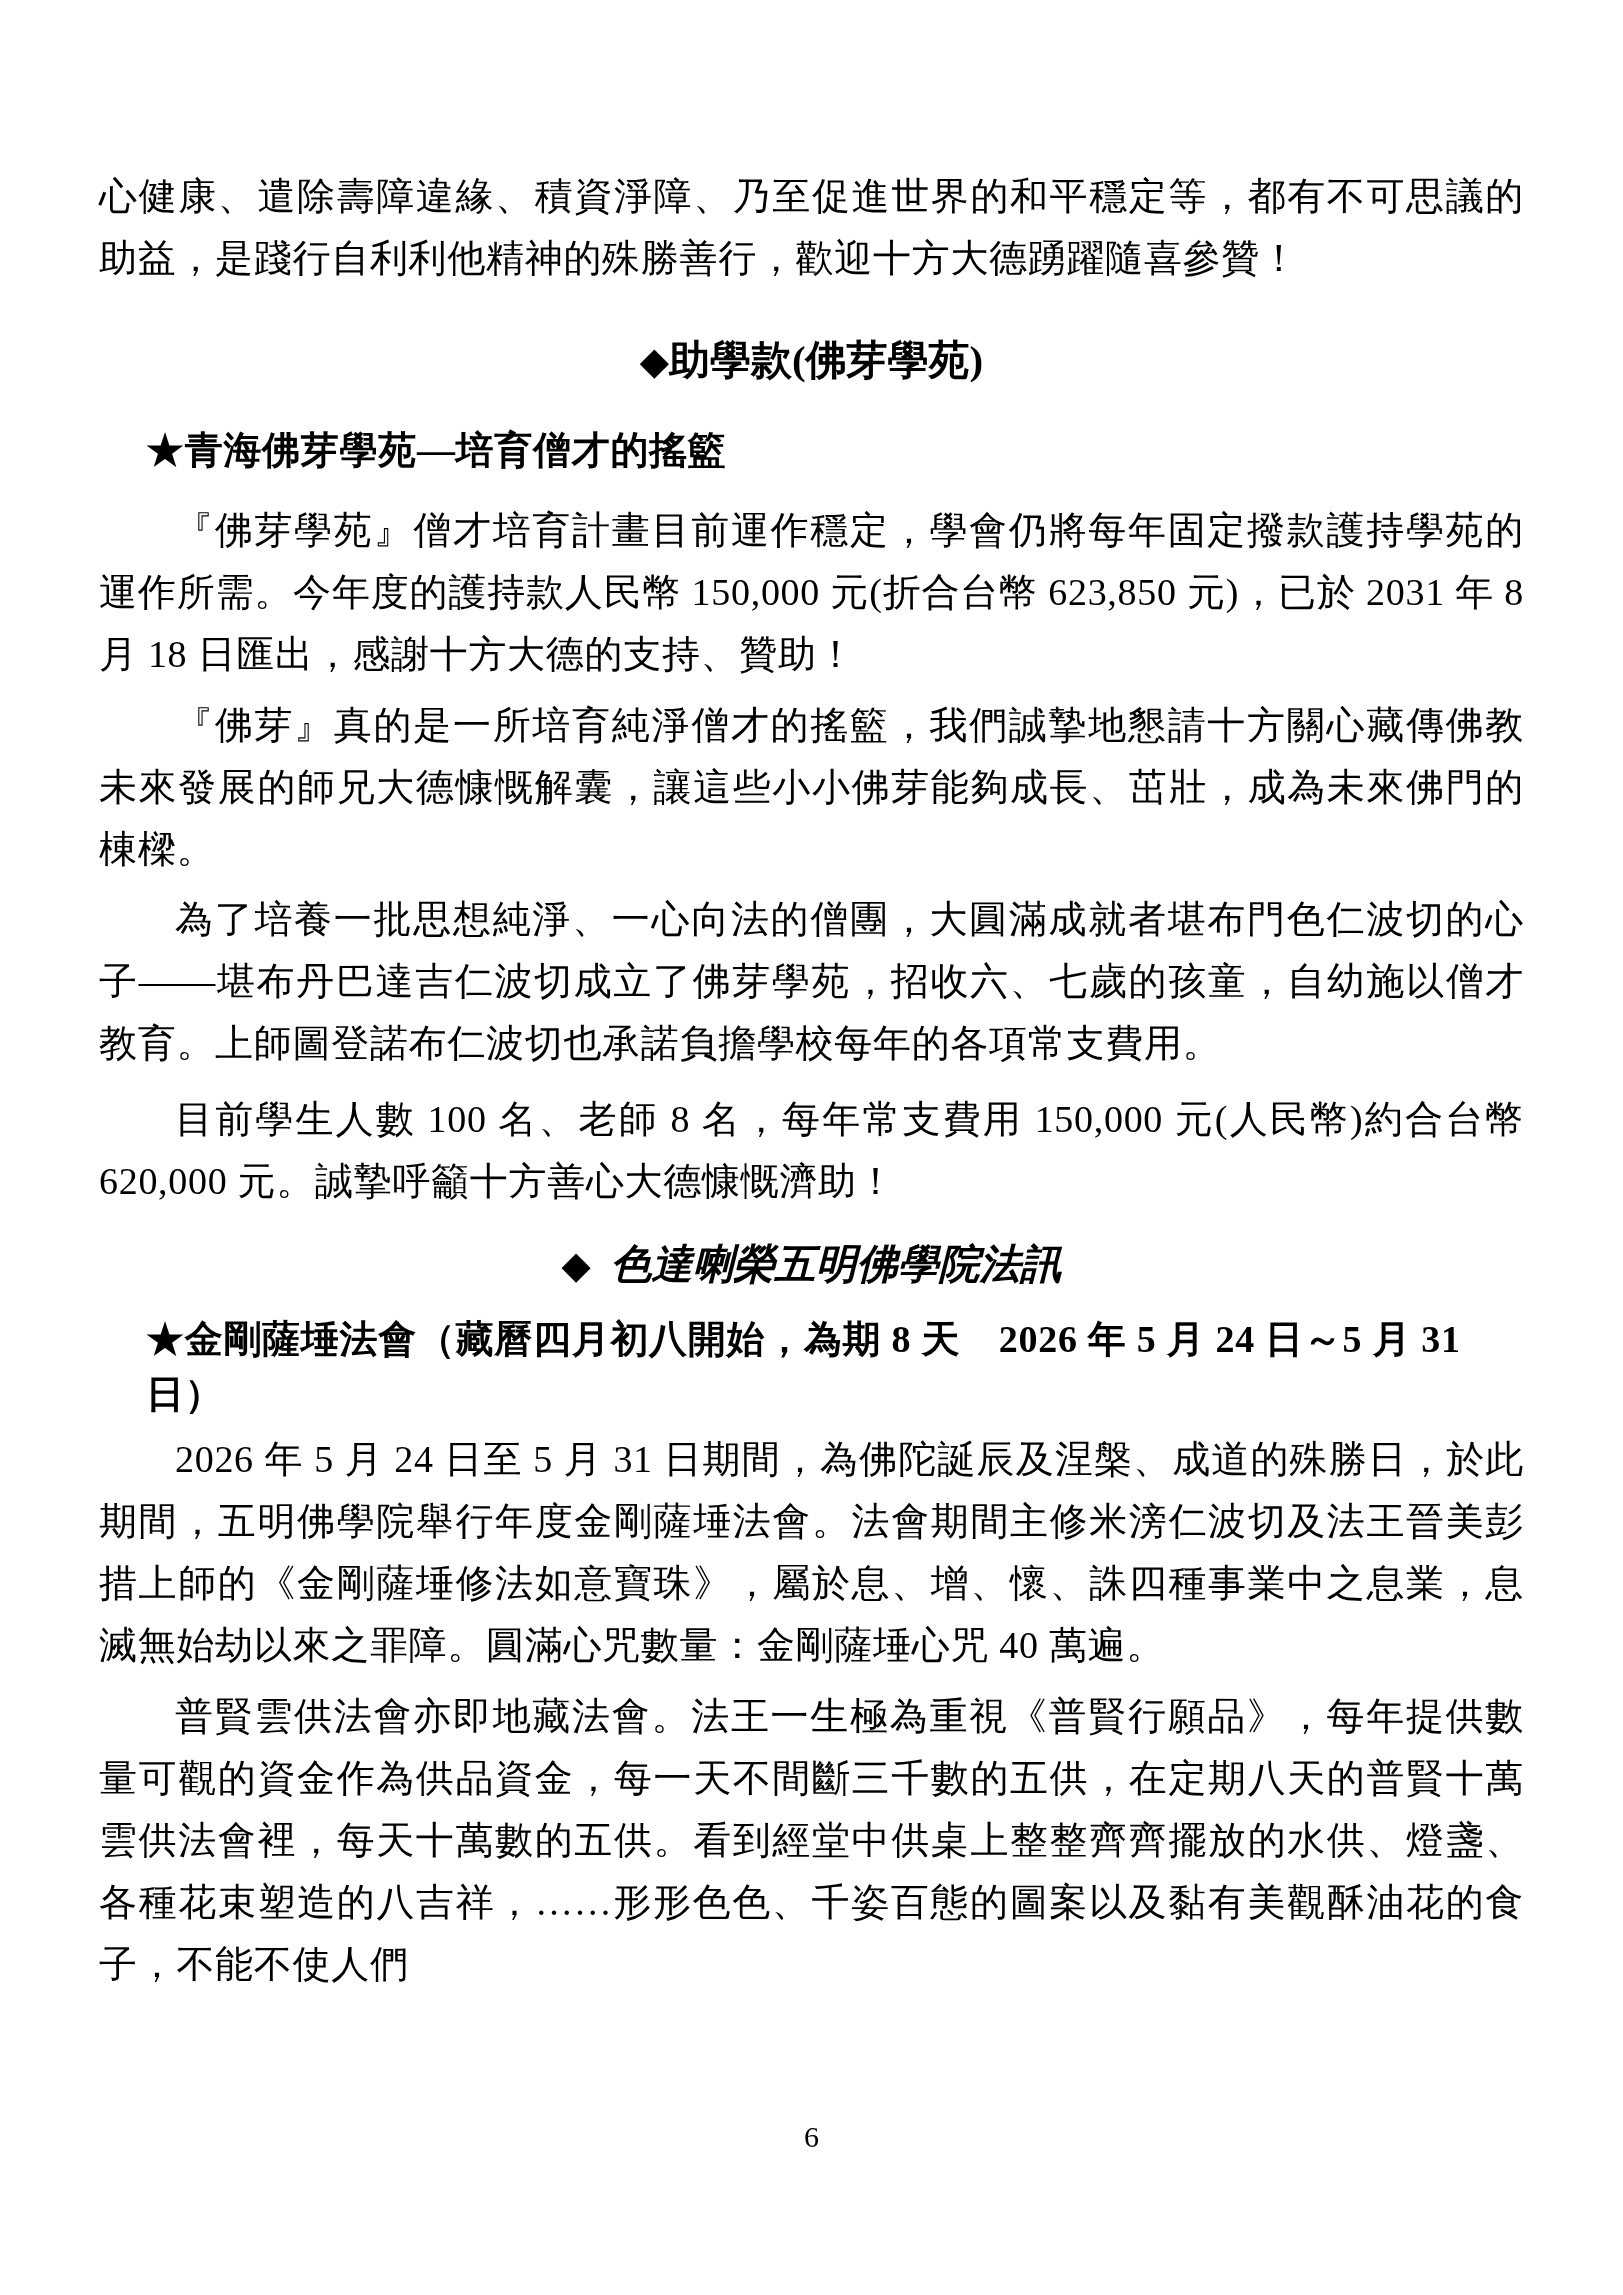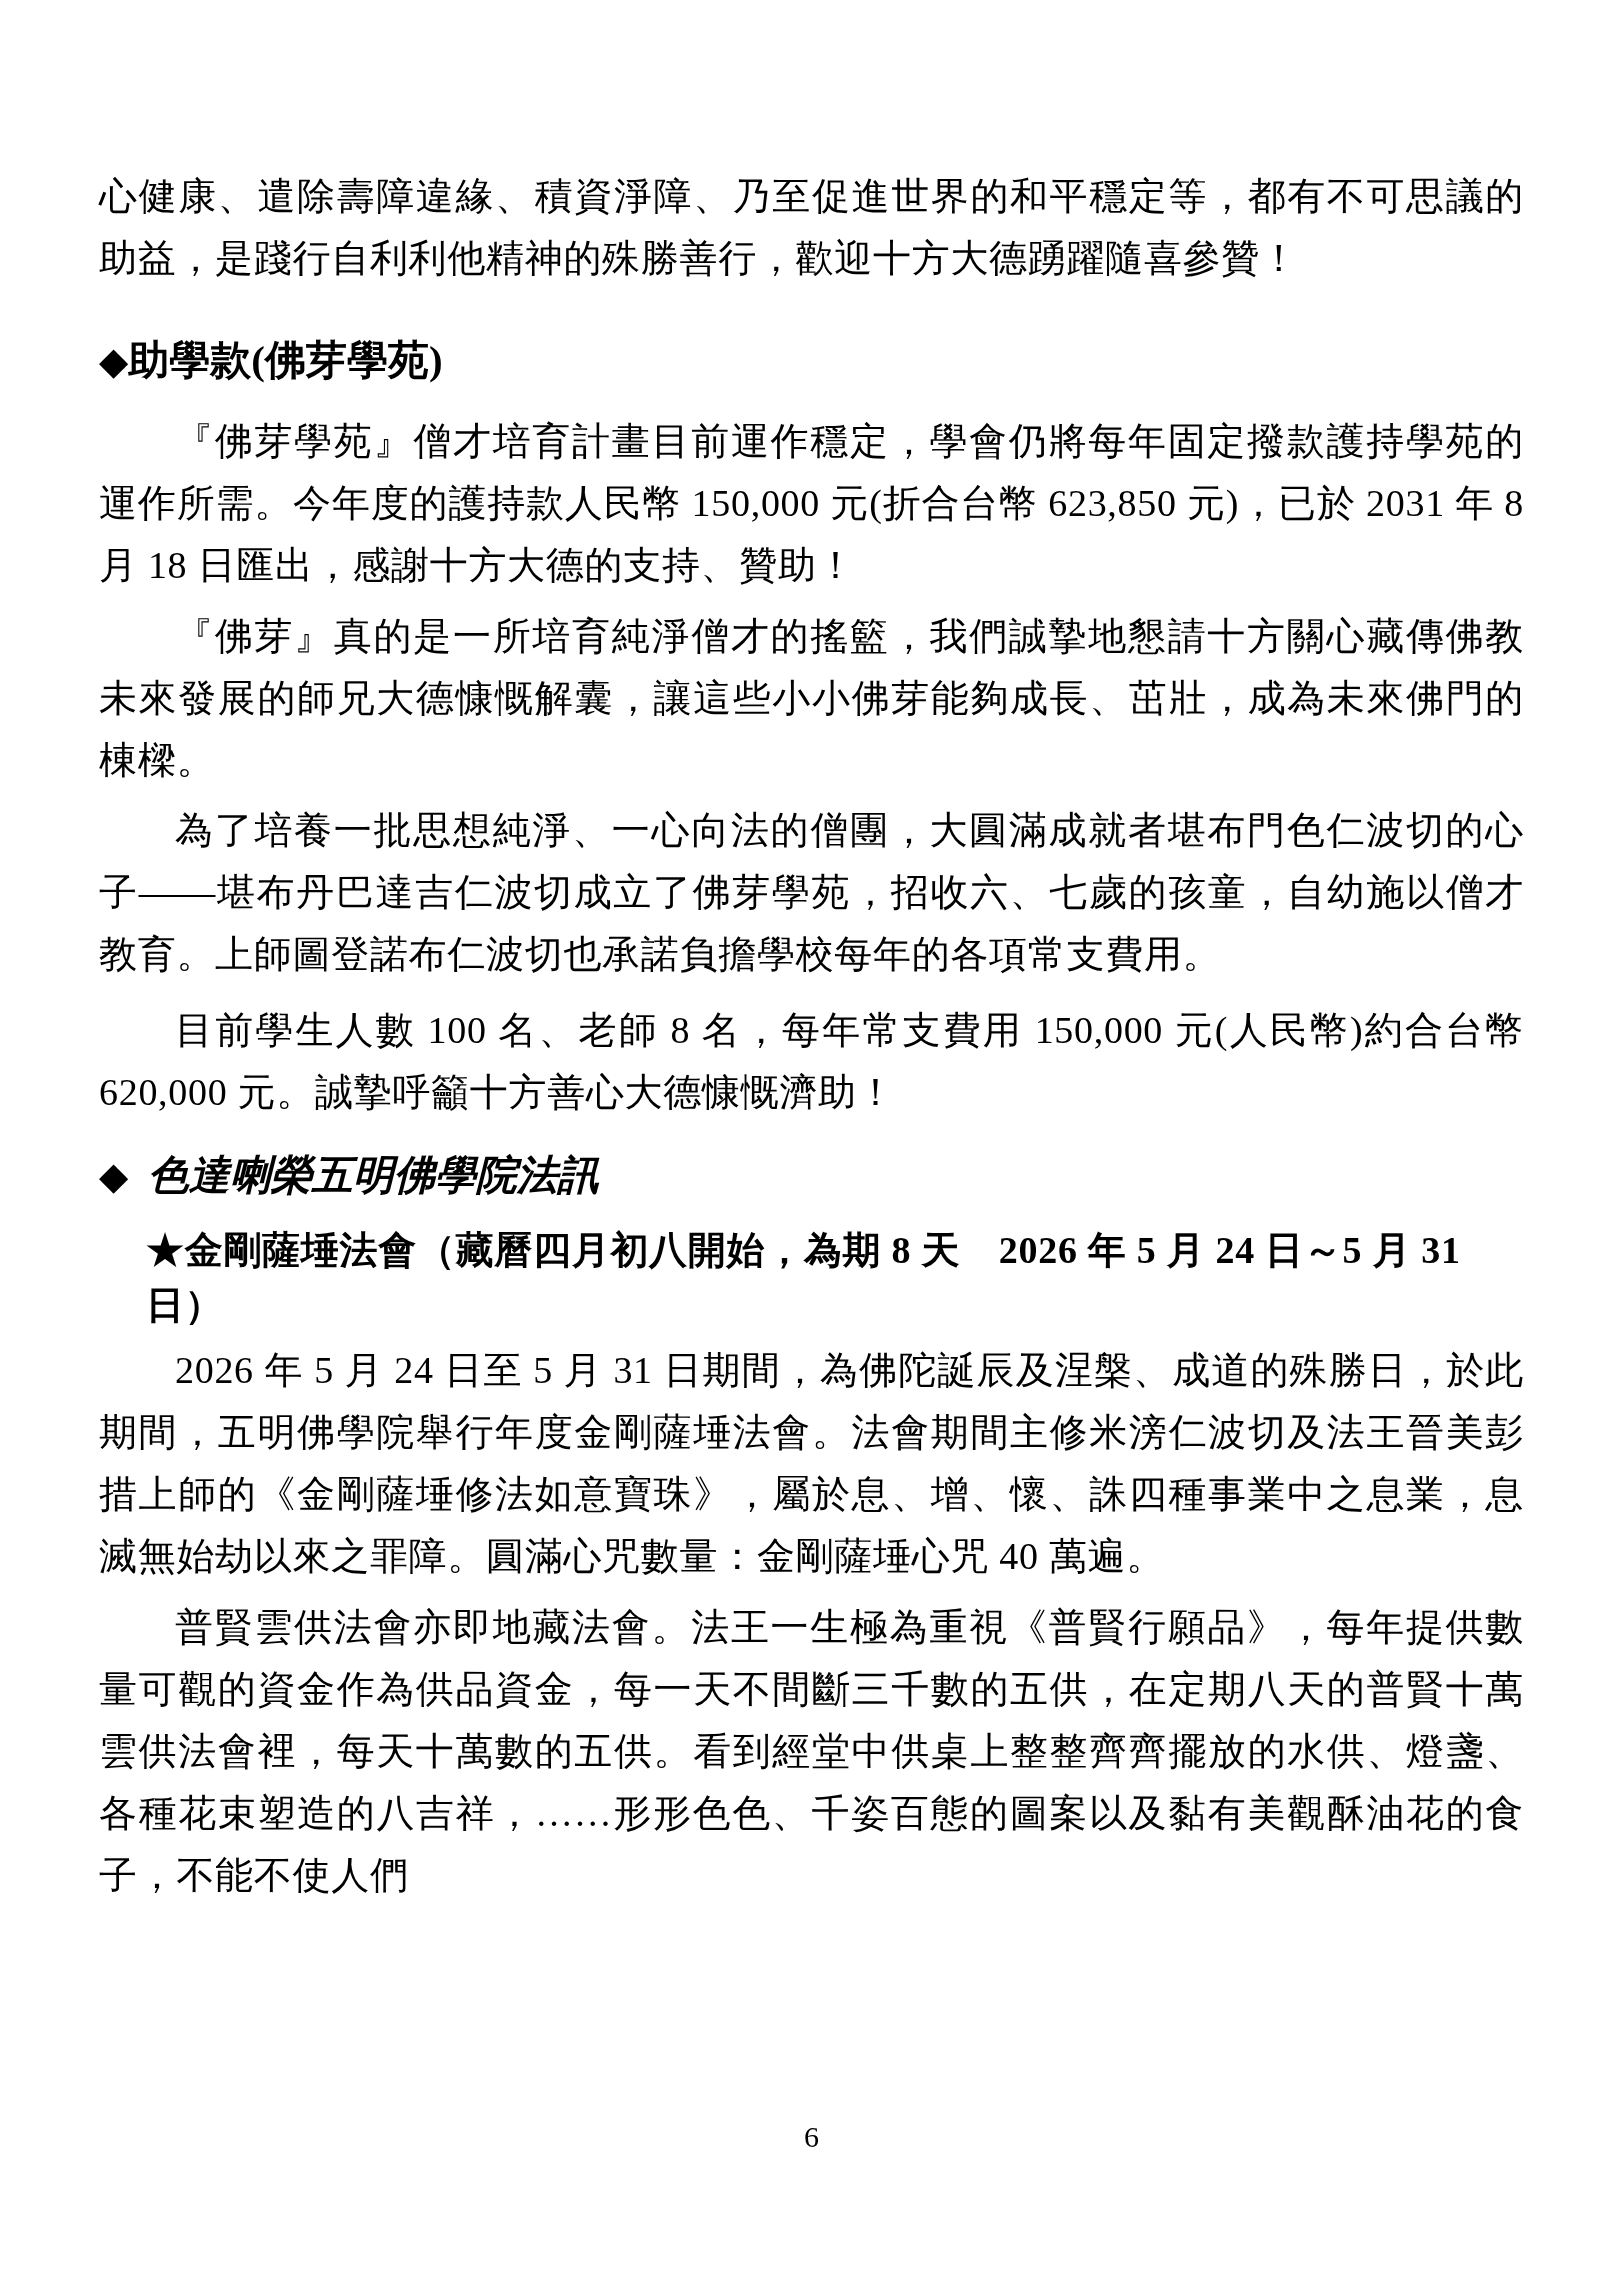--- a/index.html
+++ b/index.html
@@ -25,21 +25,21 @@
     text-align: justify;
     letter-spacing: 0.7px;
   }
   .indent { text-indent: 76px; }
 
   .heading {
     margin: 0;
     font-size: 41px;
     line-height: 55px;
     font-weight: bold;
-    text-align: left;
+    text-align: center;
   }
   .heading .bullet { font-size: 38px; }
   .heading.spaced .bullet { margin-right: 19.6px; }
 
   .starline {
     margin: 0;
     padding-left: 47px;
     font-size: 38px;
     line-height: 55px;
     font-weight: bold;
@@ -80,20 +80,21 @@
 </style>
 </head>
 <body>
 
 <div class="page">
 
   <p class="para">心健康、遣除壽障違緣、積資淨障、乃至促進世界的和平穩定等，都有不可思議的助益，是踐行自利利他精神的殊勝善行，歡迎十方大德踴躍隨喜參贊！</p>
 
   <h2 class="heading mt-h1"><span class="bullet">◆</span><span>助學款(佛芽學苑)</span></h2>
 
+  <p class="starline mt-sub1"><span class="bullet">★</span><span>青海佛芽學苑—培育僧才的搖籃</span></p>
 
   <p class="para indent mt-p1">『佛芽學苑』僧才培育計畫目前運作穩定，學會仍將每年固定撥款護持學苑的運作所需。今年度的護持款人民幣 150,000 元(折合台幣 623,850 元)，已於 2031 年 8 月 18 日匯出，感謝十方大德的支持、贊助！</p>
 
   <p class="para indent mt-p3">『佛芽』真的是一所培育純淨僧才的搖籃，我們誠摯地懇請十方關心藏傳佛教未來發展的師兄大德慷慨解囊，讓這些小小佛芽能夠成長、茁壯，成為未來佛門的棟樑。</p>
 
   <p class="para indent mt-p2">為了培養一批思想純淨、一心向法的僧團，大圓滿成就者堪布門色仁波切的心子——堪布丹巴達吉仁波切成立了佛芽學苑，招收六、七歲的孩童，自幼施以僧才教育。上師圖登諾布仁波切也承諾負擔學校每年的各項常支費用。</p>
 
   <p class="para indent mt-p4">目前學生人數 100 名、老師 8 名，每年常支費用 150,000 元(人民幣)約合台幣 620,000 元。誠摯呼籲十方善心大德慷慨濟助！</p>
 
 

